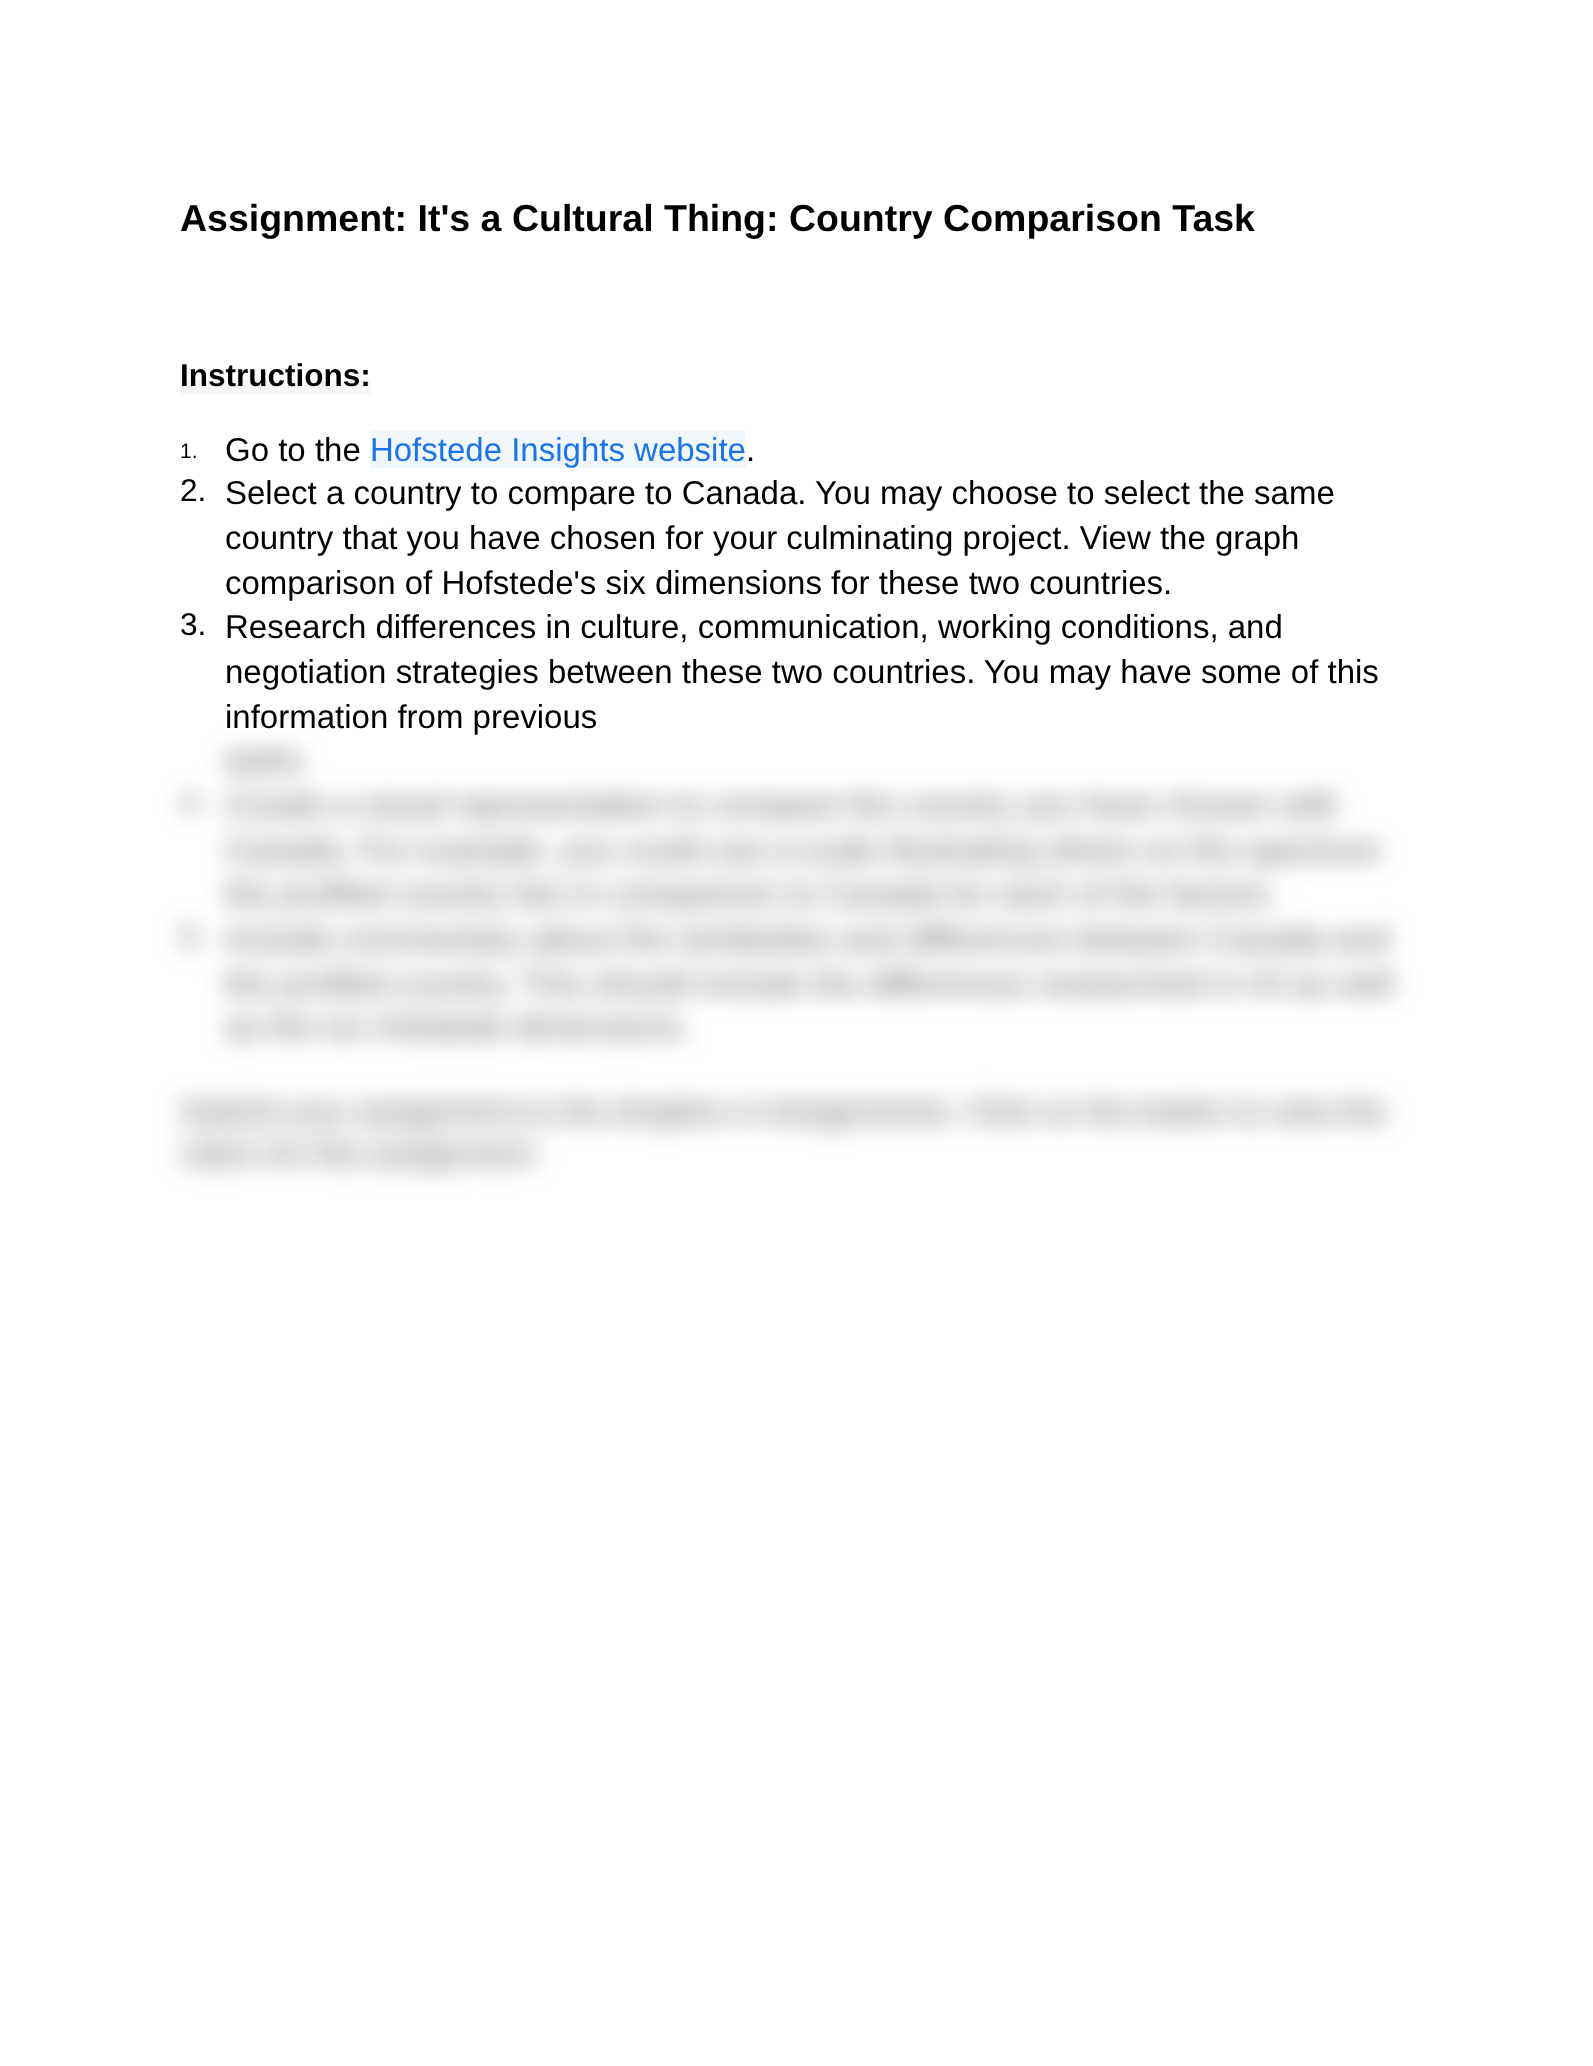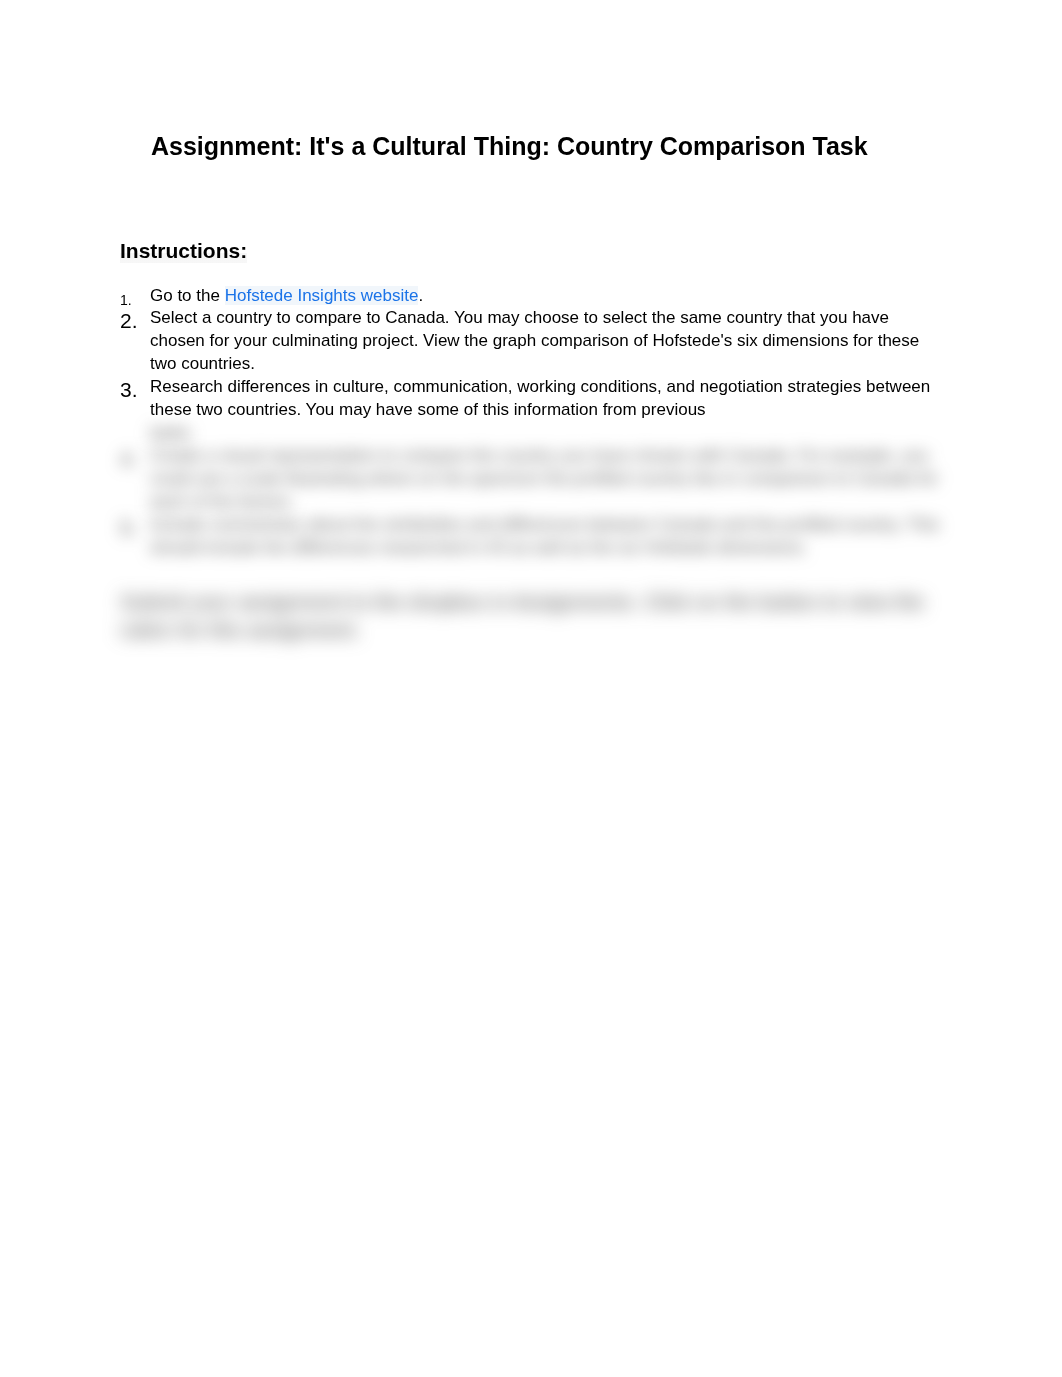--- a/index.html
+++ b/index.html
@@ -13,40 +13,39 @@
       width: 1062px;
       height: 1377px;
       padding: 130px 120px 0 120px;
       color: #000000;
     }
     .title {
       font-size: 25px;
       font-weight: bold;
       margin-bottom: 28px;
       line-height: 1.3;
-      margin-left: 31px;
     }
     .instructions-label {
       font-size: 21px;
       font-weight: bold;
       margin-bottom: 22px;
       display: inline-block;
       background: linear-gradient(to bottom, transparent 60%, rgba(200,200,200,0.15) 60%);
       margin-top: 48px;
     }
     .ordered-list {
       list-style: none;
       counter-reset: item;
       padding-left: 0;
     }
     .ordered-list li {
       counter-increment: item;
       position: relative;
       padding-left: 30px;
-      font-size: 17px;
+      font-size: 22px;
       line-height: 1.35;
       margin-bottom: 0px;
     }
     .ordered-list li::before {
       content: counter(item) ".";
       position: absolute;
       left: 0;
       font-size: 21px;
     }
     .ordered-list li.small-marker::before {

